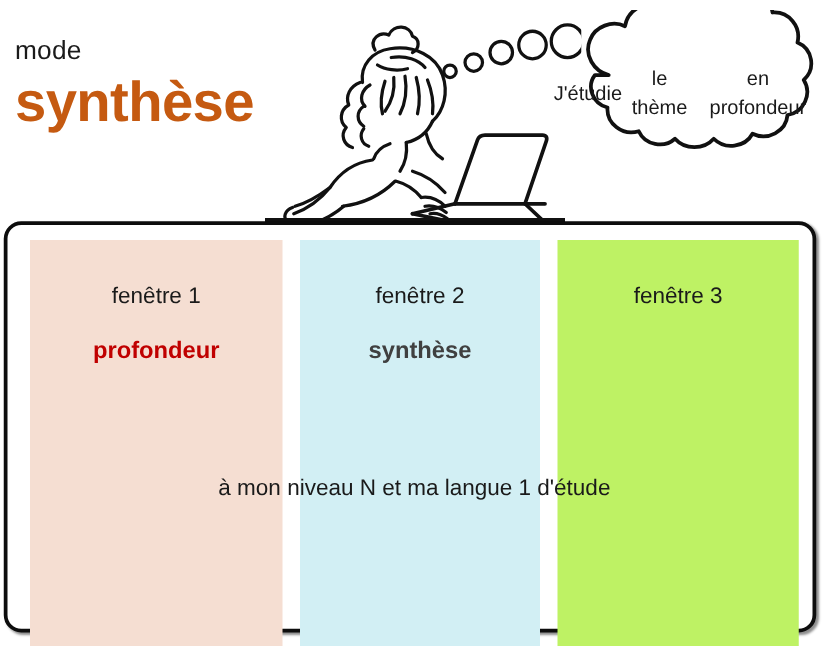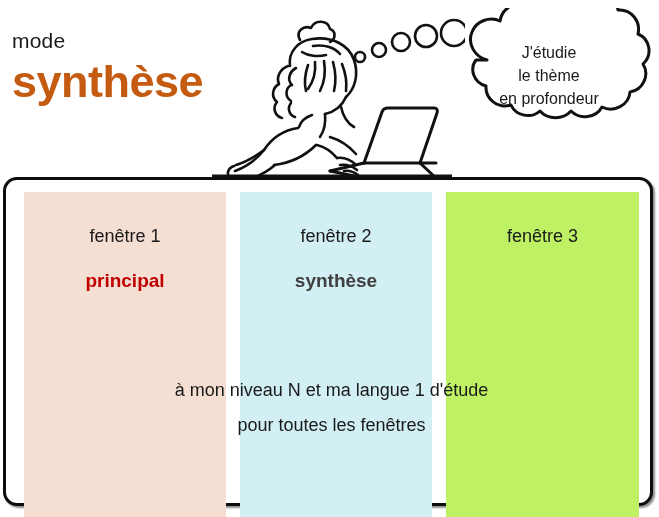--- a/index.html
+++ b/index.html
@@ -69,21 +69,21 @@
     width: 212px;
     height: 130px;
   }
   #bubble-text {
     position: absolute;
     left: 443px;
     top: 8px;
     width: 212px;
     height: 130px;
     display: flex;
-    flex-direction: column;
+    flex-direction: row;
     align-items: center;
     justify-content: center;
     font-size: 16px;
     color: #1a1a1a;
     line-height: 23px;
     text-align: center;
     padding-top: 4px;
     box-sizing: border-box;
   }
 
@@ -250,31 +250,30 @@
     <span>le thème</span>
     <span>en profondeur</span>
   </div>
 </div>
 
 <div id="panel-frame">
   <div id="columns">
 
     <div class="window-col col-1" style="background: rgb(245, 222, 210);">
       <div class="col-head">fenêtre 1</div>
-      <div class="col-value" style="color: rgb(192, 0, 0);">principal</div>
+      <div class="col-value" style="color: rgb(192, 0, 0);">profondeur</div>
     </div>
 
     <div class="window-col col-2" style="background: rgb(210, 239, 244);">
       <div class="col-head">fenêtre 2</div>
       <div class="col-value" style="color: #404040;">synthèse</div>
     </div>
 
     <div class="window-col col-3" style="background: #bef264;">
       <div class="col-head">fenêtre 3</div>
     </div>
 
     <div id="caption">
       <span class="caption-line">à mon niveau N et ma langue 1 d'étude</span>
-      <span class="caption-line">pour toutes les fenêtres</span>
     </div>
 
   </div>
 </div>
 
 </body></html>

